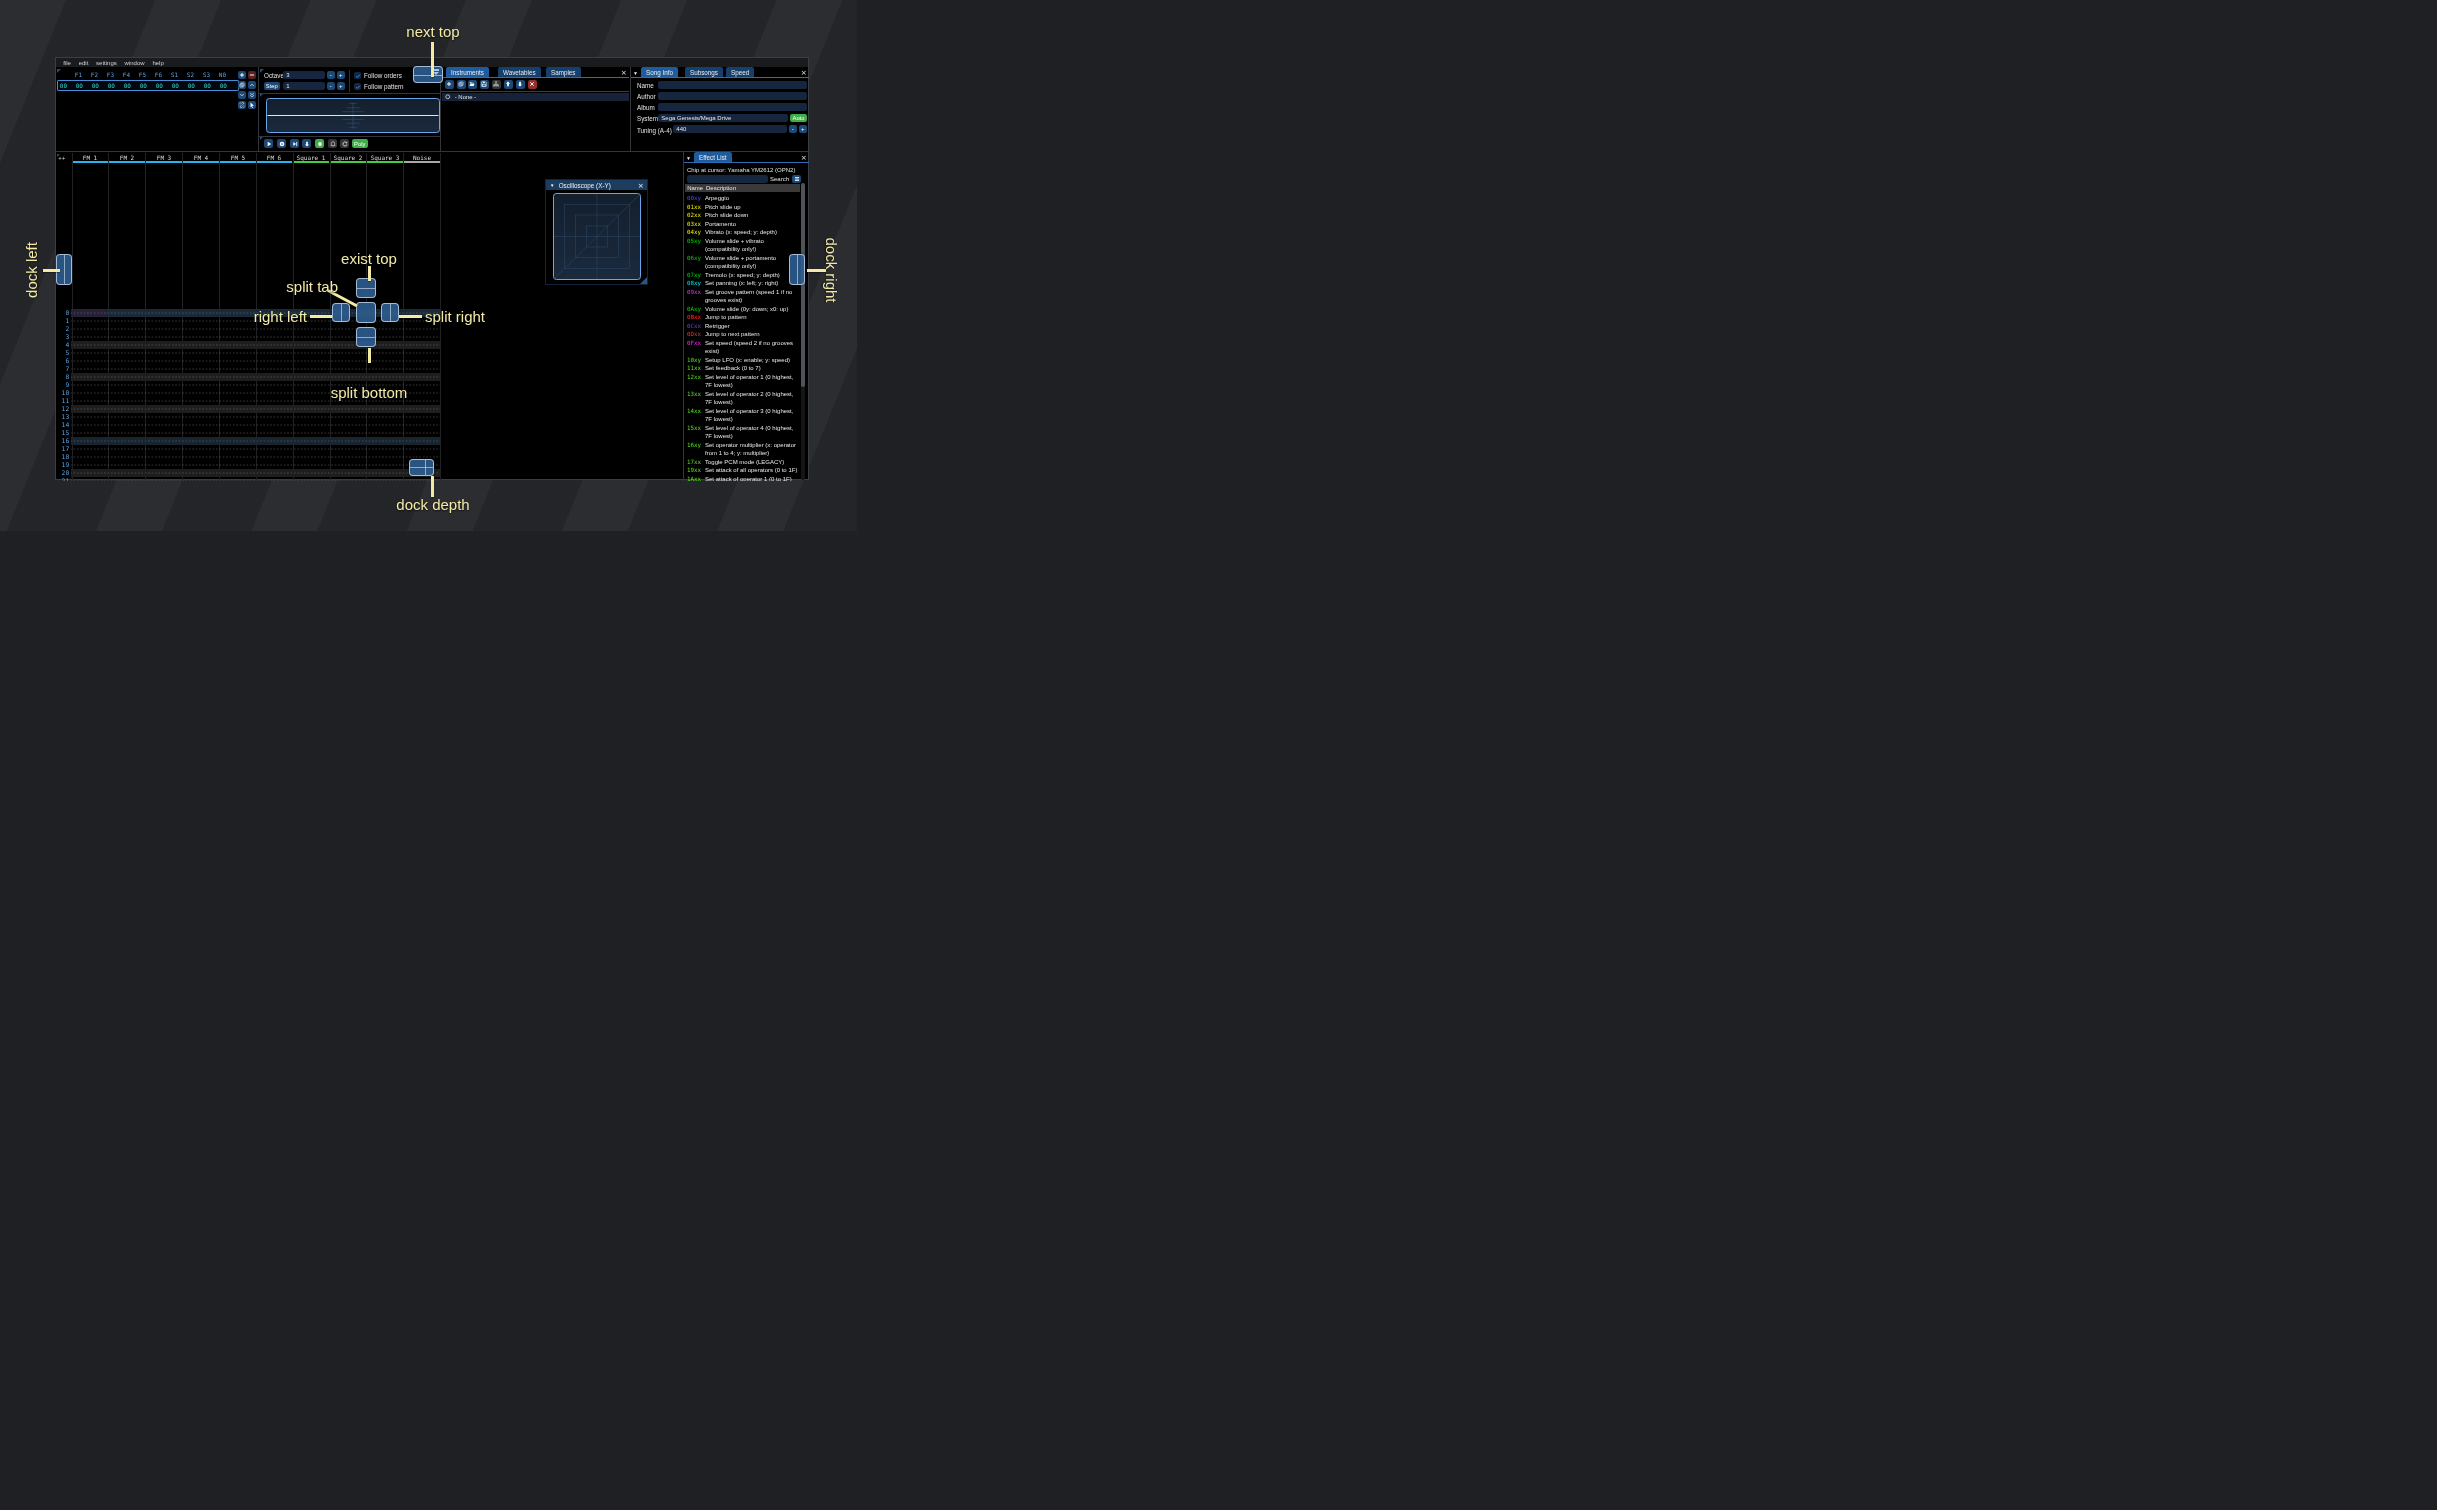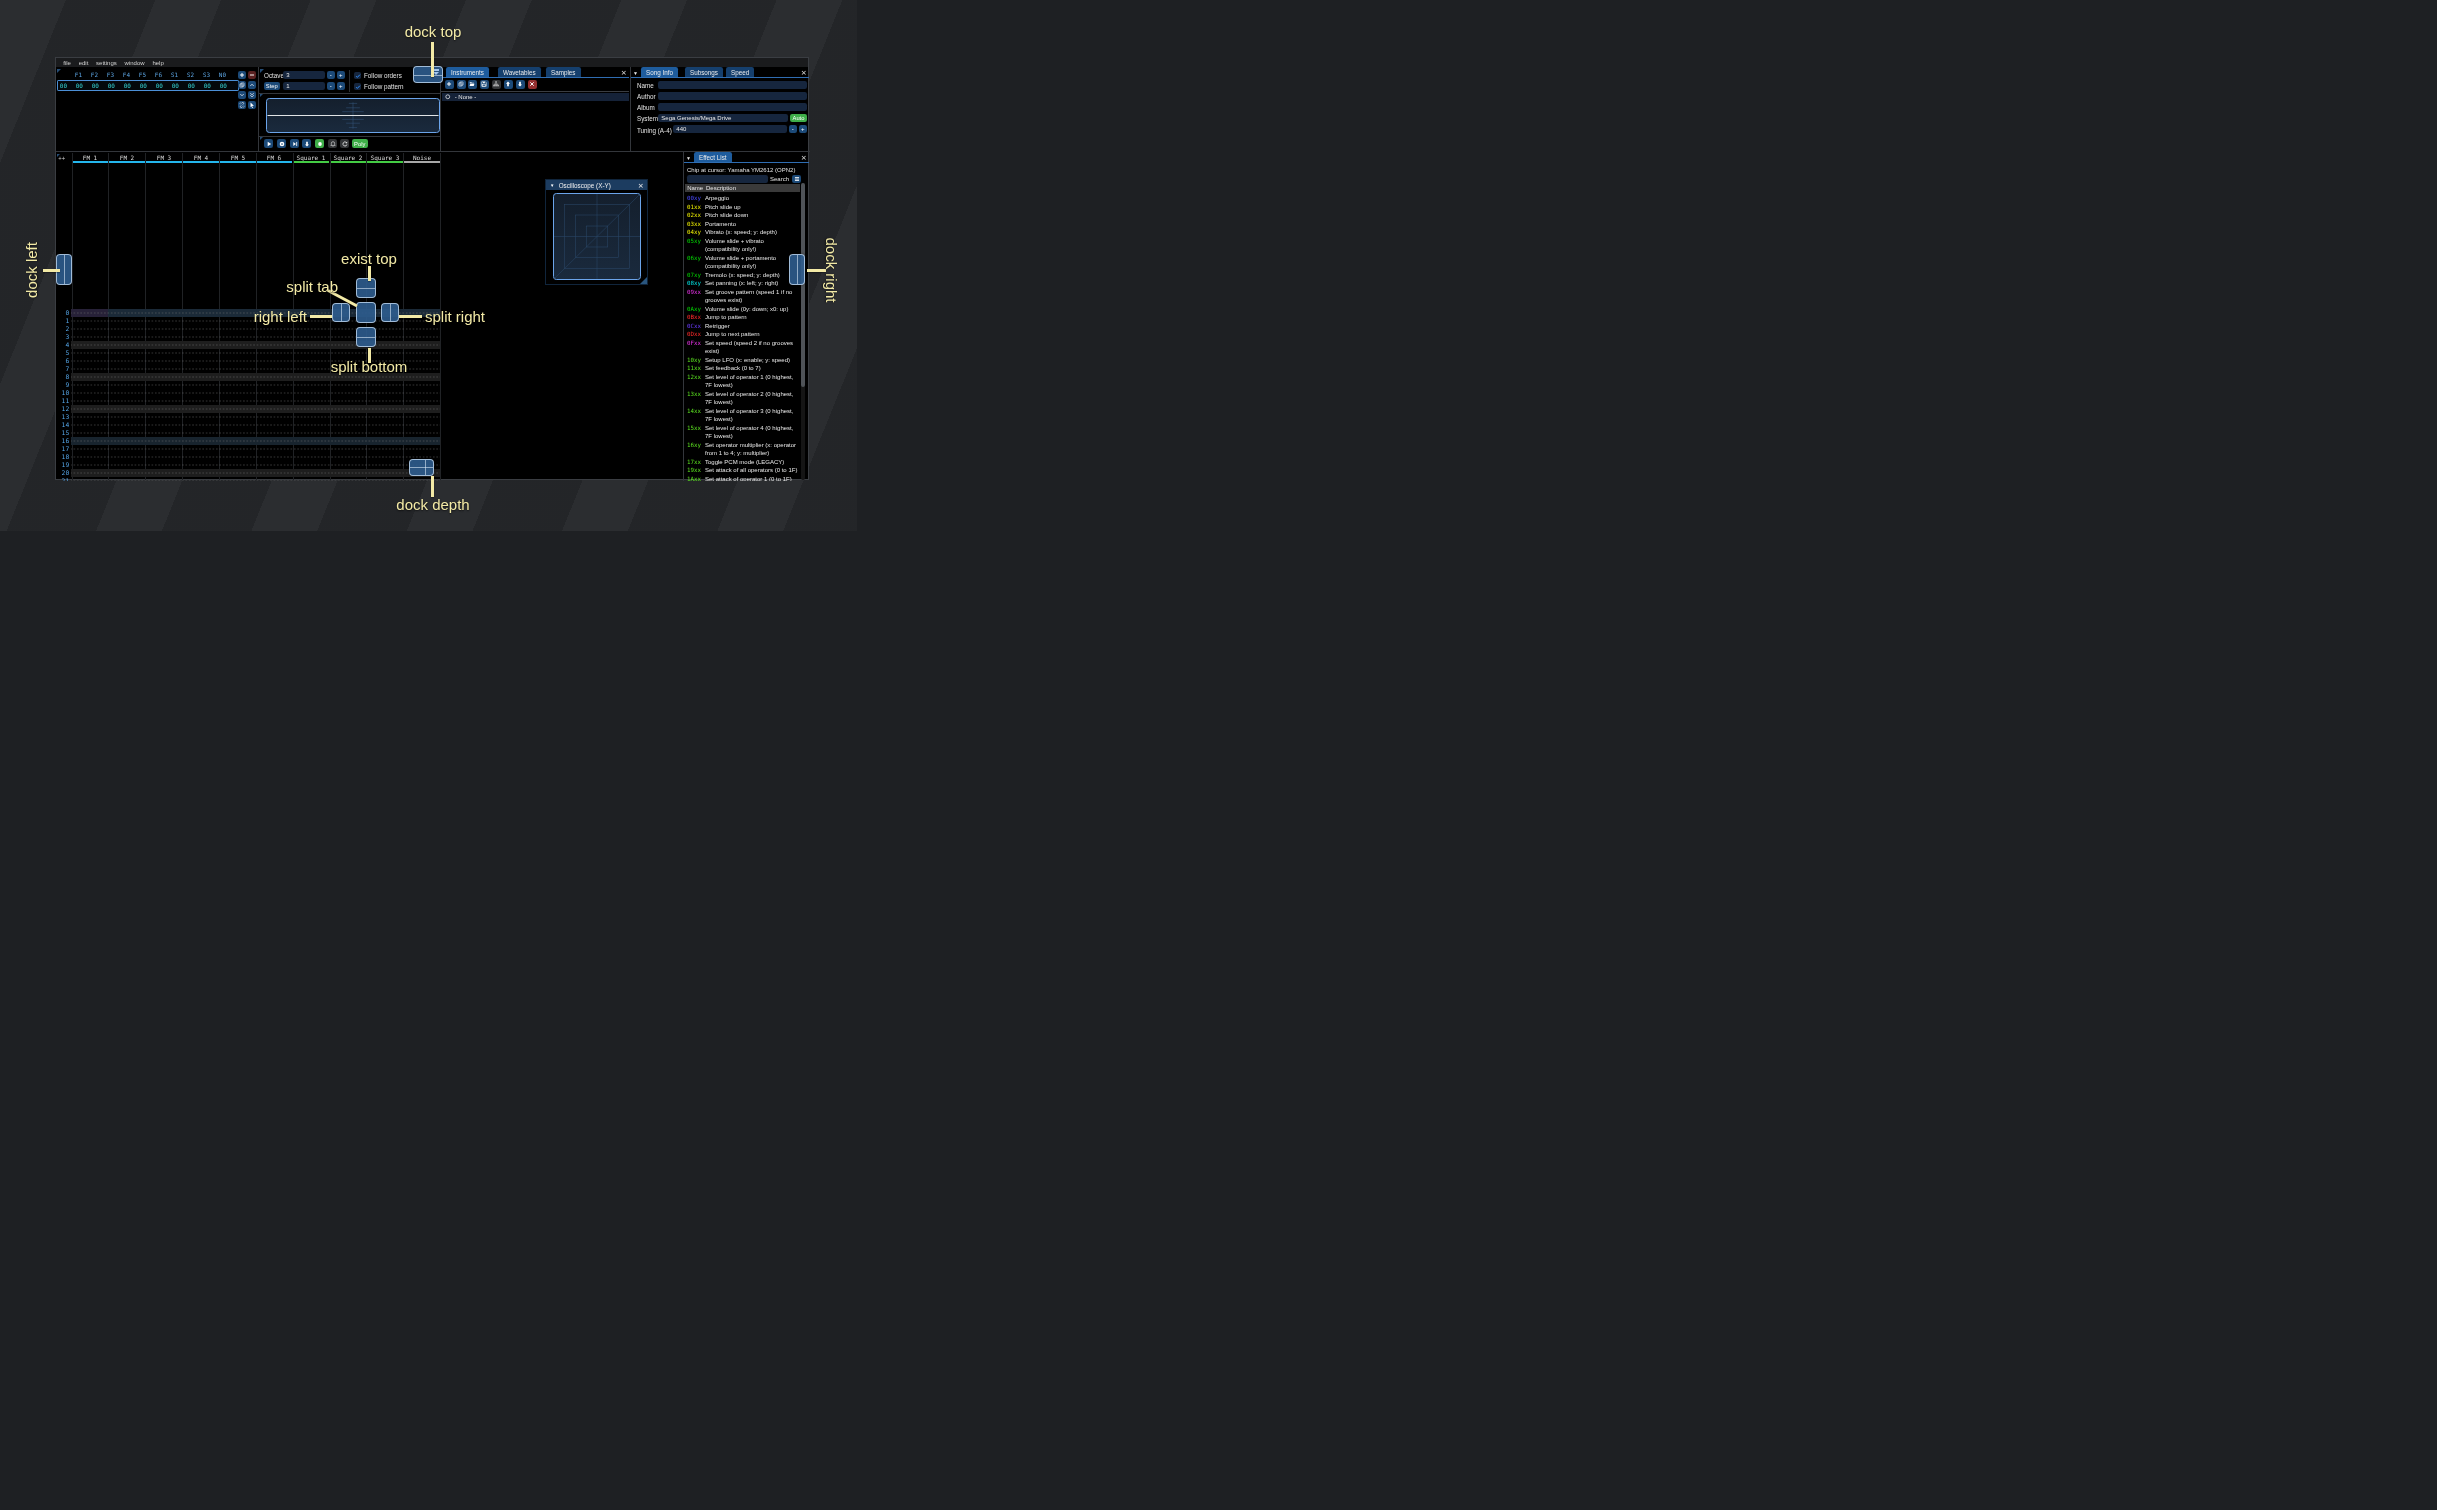--- a/index.html
+++ b/index.html
@@ -735,24 +735,24 @@
   <div class="conn" style="left:431px;top:42px;width:2.8px;height:35px;"></div>
   <div class="conn" style="left:431px;top:476px;width:2.8px;height:21px;"></div>
   <div class="conn" style="left:43px;top:269px;width:16.6px;height:2.8px;"></div>
   <div class="conn" style="left:807px;top:269px;width:19px;height:2.8px;"></div>
   <div class="conn" style="left:368px;top:266px;width:2.8px;height:15px;"></div>
   <div class="conn" style="left:368px;top:348px;width:2.8px;height:15px;"></div>
   <div class="conn" style="left:310px;top:315px;width:22px;height:2.8px;"></div>
   <div class="conn" style="left:399px;top:315px;width:23px;height:2.8px;"></div>
   <div class="conn" style="left:328px;top:289px;width:33px;height:2.8px;transform:rotate(28deg);transform-origin:left center;"></div>
 
-  <div class="ann" style="left:433px;top:23px;transform:translateX(-50%);">dock top</div>
+  <div class="ann" style="left:433px;top:23px;transform:translateX(-50%);">next top</div>
   <div class="ann" style="left:433px;top:496px;transform:translateX(-50%);">dock depth</div>
   <div class="ann" style="left:23px;top:270px;writing-mode:vertical-rl;transform:translateY(-50%) rotate(180deg);">dock left</div>
   <div class="ann" style="left:823px;top:270px;writing-mode:vertical-rl;transform:translateY(-50%);">dock right</div>
   <div class="ann" style="left:369px;top:250px;transform:translateX(-50%);">exist top</div>
-  <div class="ann" style="left:369px;top:358px;transform:translateX(-50%);">split bottom</div>
+  <div class="ann" style="left:369px;top:384px;transform:translateX(-50%);">split bottom</div>
   <div class="ann" style="left:307px;top:308px;transform:translateX(-100%);">right left</div>
   <div class="ann" style="left:425px;top:308px;">split right</div>
   <div class="ann" style="left:338px;top:278px;transform:translateX(-100%);">split tab</div>
 
 </div>
 
 
 </body></html>

